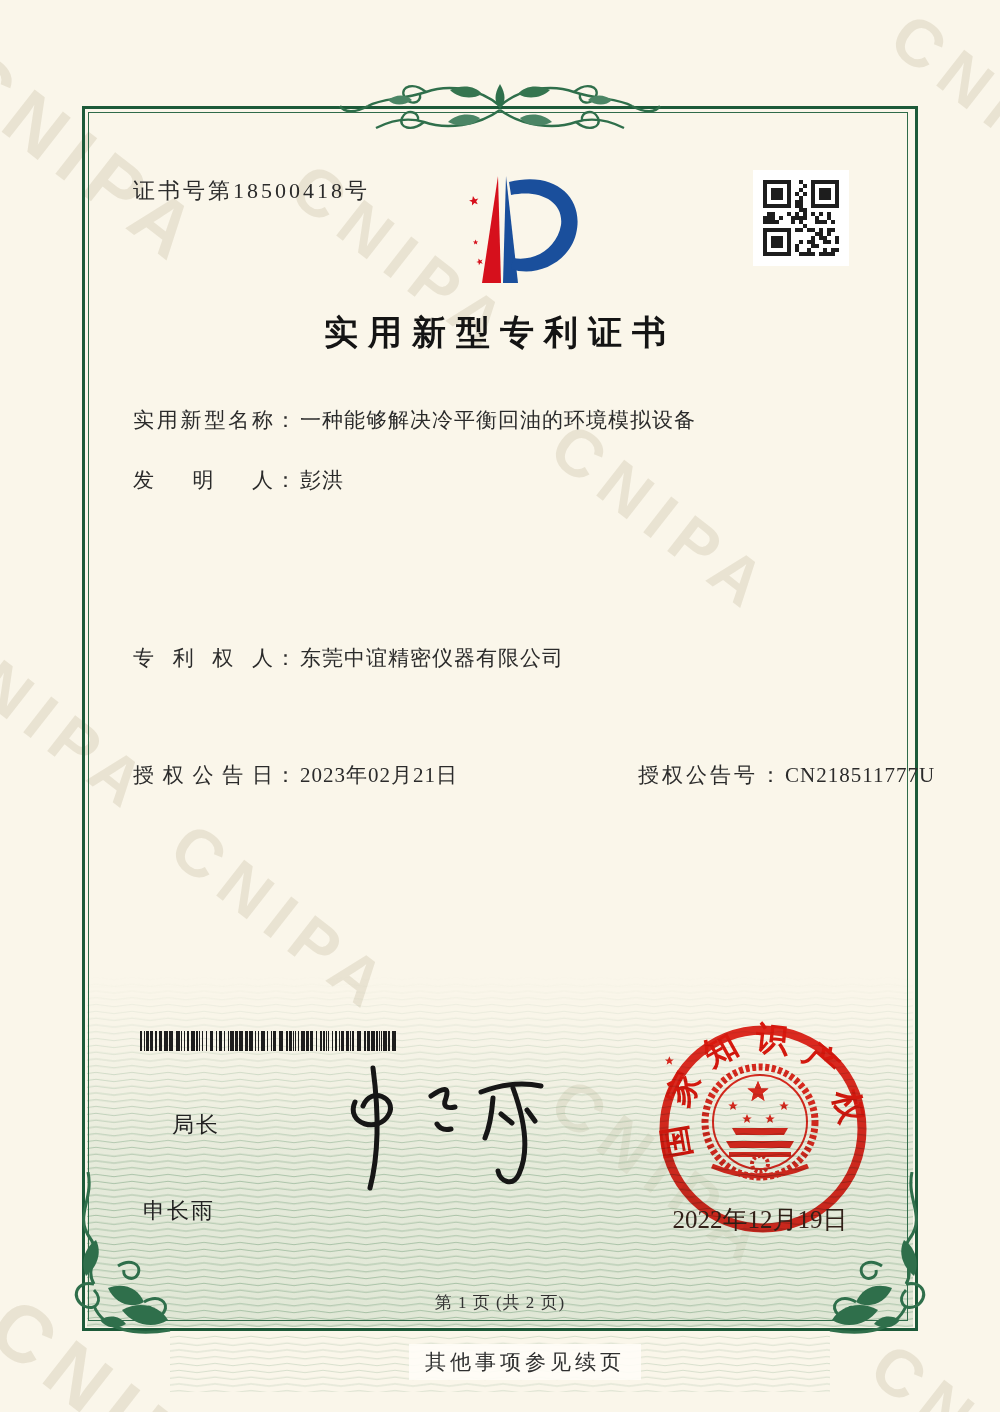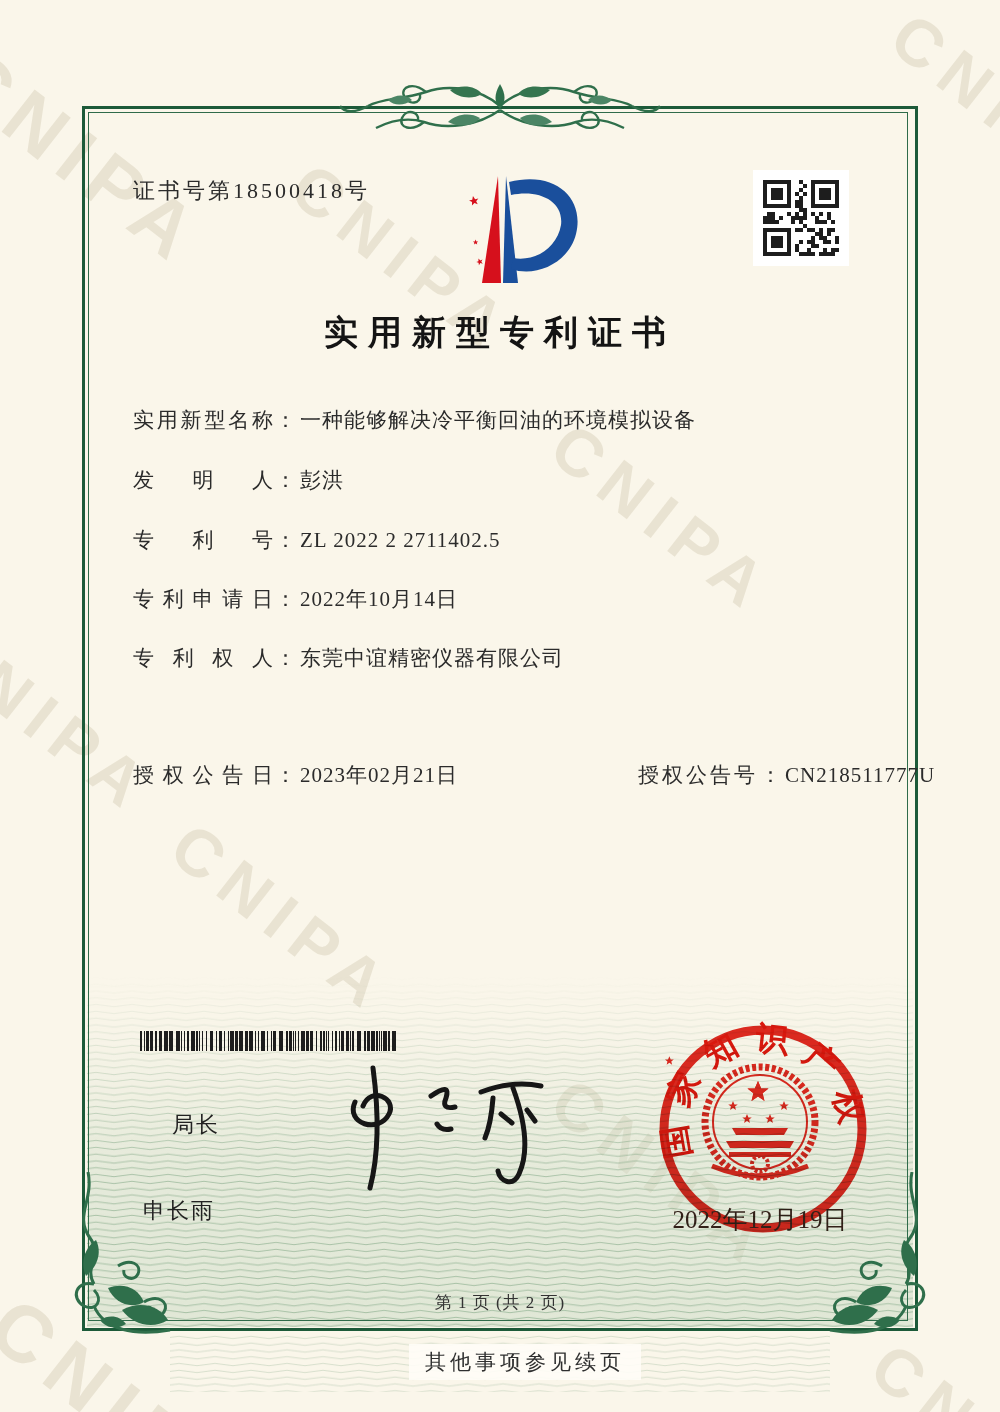--- a/index.html
+++ b/index.html
@@ -264,26 +264,20 @@
   </svg>
 
   <div class="title">实用新型专利证书</div>
 
   <div class="field" style="top:406px;">
     <span class="flabel">实用新型名称</span><span class="fcolon">：</span><span class="fvalue">一种能够解决冷平衡回油的环境模拟设备</span>
   </div>
   <div class="field" style="top:466px;">
     <span class="flabel">发明人</span><span class="fcolon">：</span><span class="fvalue">彭洪</span>
   </div>
-  <div class="field" style="top:526px;">
-    <span class="flabel">专利号</span><span class="fcolon">：</span><span class="fvalue">ZL 2022 2 2711402.5</span>
-  </div>
-  <div class="field" style="top:585px;">
-    <span class="flabel">专利申请日</span><span class="fcolon">：</span><span class="fvalue">2022年10月14日</span>
-  </div>
   <div class="field" style="top:644px;">
     <span class="flabel">专利权人</span><span class="fcolon">：</span><span class="fvalue">东莞中谊精密仪器有限公司</span>
   </div>
   <div class="field" style="top:761px;">
     <span class="flabel">授权公告日</span><span class="fcolon">：</span><span class="fvalue">2023年02月21日</span>
     <span class="pair2">
       <span class="flabel2">授权公告号</span><span class="fcolon">：</span><span class="fvalue">CN218511777U</span>
     </span>
   </div>
 

